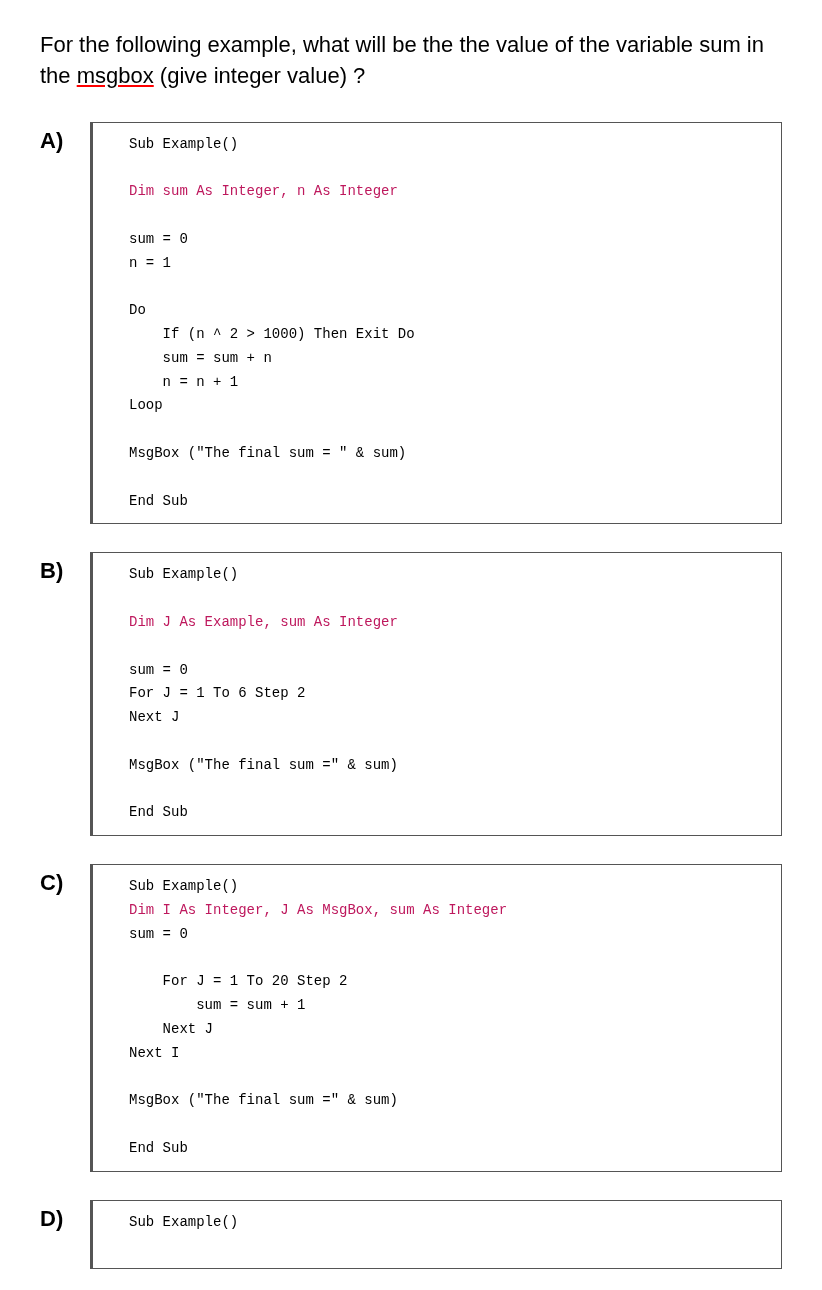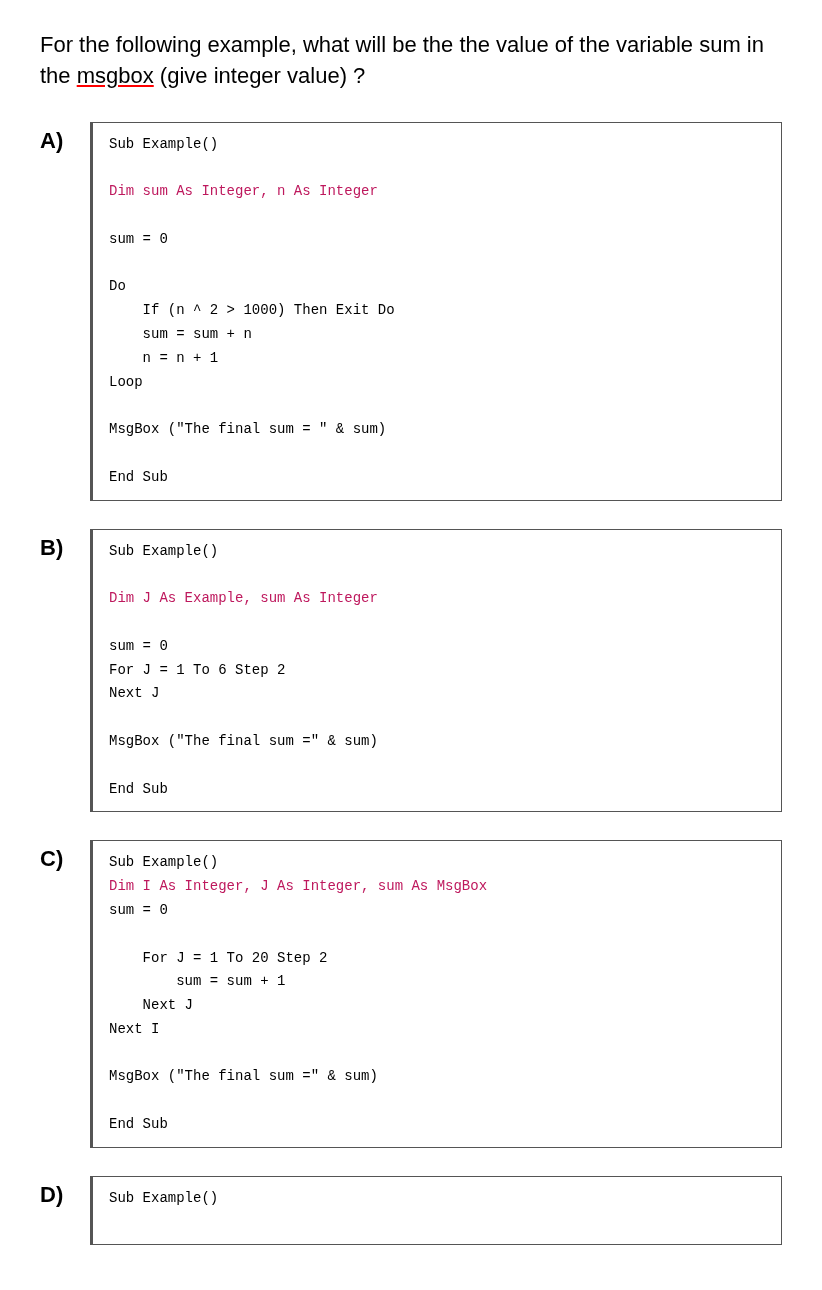--- a/index.html
+++ b/index.html
@@ -44,39 +44,41 @@
       line-height: 1.7;
       flex: 1;
       background: #fff;
       color: #000;
     }
     .code-blue {
       color: #be185d;
     }
     .code-line {
       white-space: pre;
+      margin-left: 20px;
     }
   </style>
 </head>
 <body>
 
 <div class="question">
   <span>For the following example, what will be the the value of the variable sum in the </span><span class="msgbox-underline">msgbox</span><span> (give integer value) ?</span>
 </div>
 
 <div>
 
   <div class="option-row">
     <div class="option-label">A)</div>
     <div class="code-block">
       <div class="code-line">Sub Example()</div>
       <div class="code-line">&nbsp;</div>
       <div class="code-line code-blue">Dim sum As Integer, n As Integer</div>
       <div class="code-line">&nbsp;</div>
       <div class="code-line">sum = 0</div>
+      <div class="code-line">n = 1</div>
       <div class="code-line">&nbsp;</div>
       <div class="code-line">Do</div>
       <div class="code-line">    If (n ^ 2 &gt; 1000) Then Exit Do</div>
       <div class="code-line">    sum = sum + n</div>
       <div class="code-line">    n = n + 1</div>
       <div class="code-line">Loop</div>
       <div class="code-line">&nbsp;</div>
       <div class="code-line">MsgBox ("The final sum = " &amp; sum)</div>
       <div class="code-line">&nbsp;</div>
       <div class="code-line">End Sub</div>
@@ -98,21 +100,21 @@
       <div class="code-line">MsgBox ("The final sum =" &amp; sum)</div>
       <div class="code-line">&nbsp;</div>
       <div class="code-line">End Sub</div>
     </div>
   </div>
 
   <div class="option-row">
     <div class="option-label">C)</div>
     <div class="code-block">
       <div class="code-line">Sub Example()</div>
-      <div class="code-line code-blue">Dim I As Integer, J As Integer, sum As MsgBox</div>
+      <div class="code-line code-blue">Dim I As Integer, J As MsgBox, sum As Integer</div>
       <div class="code-line">sum = 0</div>
       <div class="code-line">&nbsp;</div>
       <div class="code-line">    For J = 1 To 20 Step 2</div>
       <div class="code-line">        sum = sum + 1</div>
       <div class="code-line">    Next J</div>
       <div class="code-line">Next I</div>
       <div class="code-line">&nbsp;</div>
       <div class="code-line">MsgBox ("The final sum =" &amp; sum)</div>
       <div class="code-line">&nbsp;</div>
       <div class="code-line">End Sub</div>

